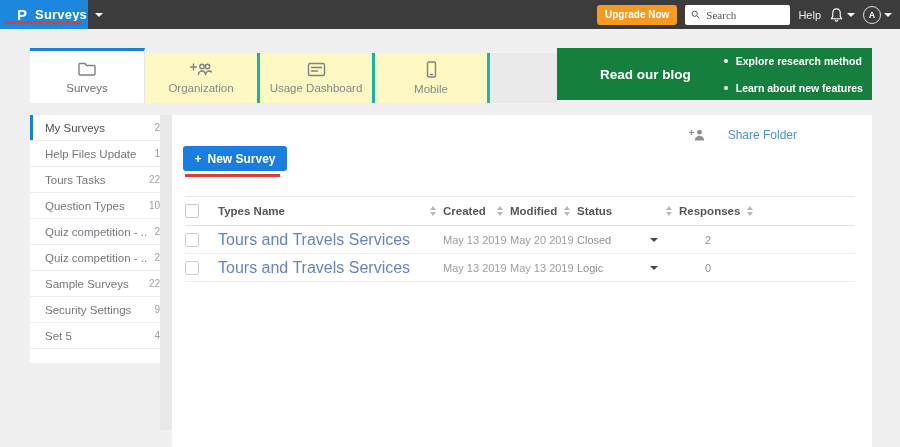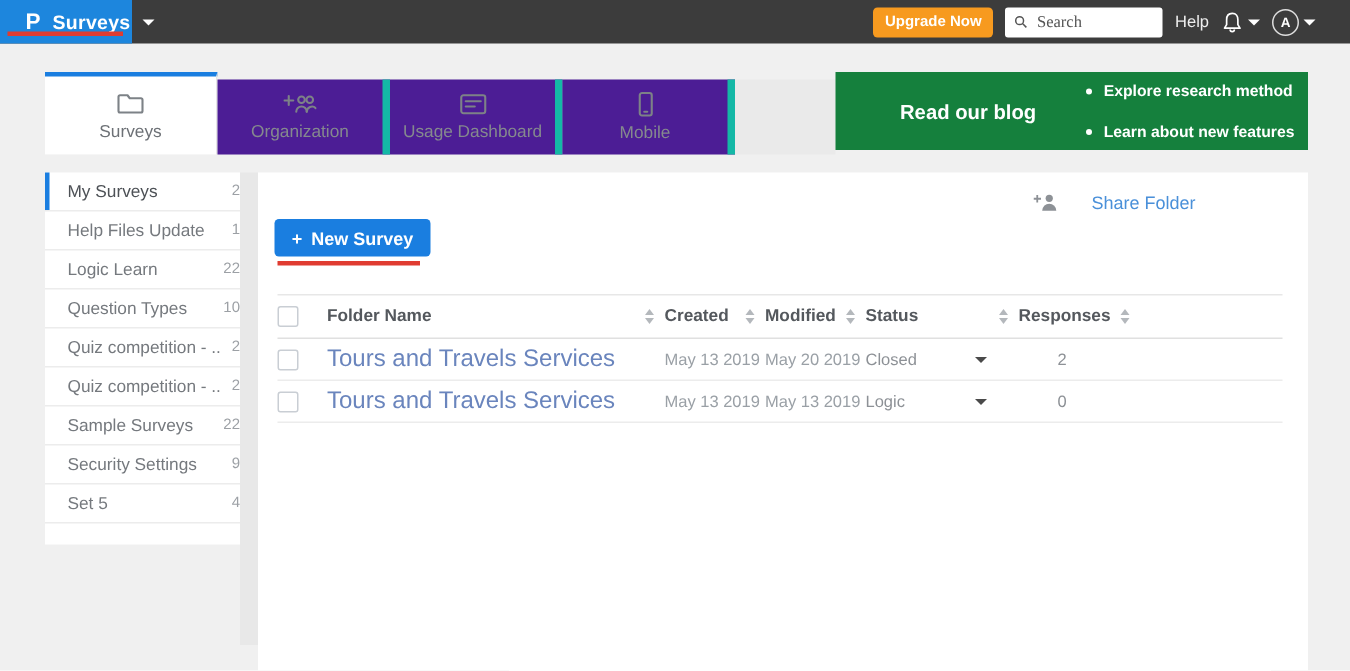--- a/index.html
+++ b/index.html
@@ -9,39 +9,39 @@
   
   .topbar{position:absolute;left:0;top:0;width:900px;height:29px;background:#3c3c3c;
           display:flex;align-items:center;z-index:5}
   .brand{position:relative;width:88px;height:29px;background:#1d86dd;display:flex;
          align-items:center;padding-left:17px;box-sizing:border-box;gap:8px;cursor:pointer}
   .brand-logo{color:#fff;font-weight:bold;font-size:15px;line-height:1}
   .brand-label{color:#fff;font-size:13px;font-weight:bold;letter-spacing:.2px}
   .brand-underline{position:absolute;left:5px;bottom:5px;width:77px;height:3px;background:#e03c31}
   .caret{display:inline-block;width:0;height:0;border-left:4px solid transparent;
          border-right:4px solid transparent;border-top:4px solid #fff}
-  .topbar-right{margin-left:auto;display:flex;align-items:center;gap:8px;padding-right:23px}
+  .topbar-right{margin-left:auto;display:flex;align-items:center;gap:8px;padding-right:8px}
   .upgrade-btn{background:#f79a1f;color:#fff;border:none;border-radius:3px;font-weight:bold;
                font-size:10px;height:20px;padding:0 8px;font-family:inherit;cursor:pointer}
   .searchbox{background:#fff;border-radius:2px;height:20px;width:105px;display:flex;
              align-items:center;padding:0 6px;gap:4px;box-sizing:border-box}
   .searchbox input{border:none;outline:none;width:100%;font-size:11px;font-family:Liberation Serif, serif;
                    color:#333;background:transparent}
   .searchbox input::placeholder{color:#555}
   .help{color:#eee;font-size:11px;cursor:pointer}
   .icon-group{display:flex;align-items:center;gap:3px;cursor:pointer}
   .avatar{width:16px;height:16px;border:1.5px solid #ddd;border-radius:50%;color:#fff;
           font-size:9px;font-weight:bold;display:flex;align-items:center;justify-content:center}
 
   
   .tabstrip{position:absolute;left:30px;top:48px;width:842px;height:55px}
   .tabs-wrap{position:absolute;left:0;bottom:0;width:527px;height:55px;display:flex;
              align-items:flex-end}
   .tabs-bg{position:absolute;left:0;bottom:0;width:527px;height:50px;background:#eaeaea}
-  .tab{position:relative;width:115px;height:50px;background:#4c1d95;border-right:5px solid #14b8a6;
+  .tab{position:relative;width:115px;height:50px;background:#fef9c3;border-right:3px solid #14b8a6;
        display:flex;flex-direction:column;align-items:center;justify-content:center;gap:5px;
        box-sizing:border-box;cursor:pointer;z-index:1}
   .tab.active{height:55px;background:#fff;border-top:3px solid #1a7ee0;border-right:1px solid #e4e4e4}
   .tab-label{font-size:11.5px;color:#85898e}
   .tab.active .tab-label{color:#6d7176}
   .tab svg{stroke:#7d8287;fill:none;stroke-width:1.4;stroke-linecap:round;stroke-linejoin:round}
 
   .blog-panel{position:absolute;right:0;top:0;width:315px;height:52px;background:#15803d;
               color:#fff;display:flex;align-items:center;cursor:pointer}
   .blog-title{margin-left:43px;font-size:13.5px;font-weight:bold;white-space:nowrap}
@@ -186,21 +186,21 @@
 <div class="sidebar">
   <div class="side-item active">
     <span class="si-label">My Surveys</span>
     <span class="si-count">2</span>
   </div>
   <div class="side-item">
     <span class="si-label">Help Files Update</span>
     <span class="si-count">1</span>
   </div>
   <div class="side-item">
-    <span class="si-label">Logic Learn</span>
+    <span class="si-label">Tours Tasks</span>
     <span class="si-count">22</span>
   </div>
   <div class="side-item">
     <span class="si-label">Question Types</span>
     <span class="si-count">10</span>
   </div>
   <div class="side-item">
     <span class="si-label">Quiz competition - ...</span>
     <span class="si-count">2</span>
   </div>
@@ -239,21 +239,21 @@
     <span class="share-label">Share Folder</span>
   </div>
 
   <div class="table">
 
     <div class="t-row t-head">
       <div class="c-check">
         <input type="checkbox" class="checkbox" style="">
       </div>
       <div class="c-name">
-        <span class="h-label">Folder Name</span>
+        <span class="h-label">Types Name</span>
       </div>
       <div class="c-sm">
         <span class="sorter">
             <i class="up"></i>
             <i class="dn"></i>
           </span>
         <span class="h-label">Created</span>
       </div>
       <div class="c-sm">
         <span class="sorter">

